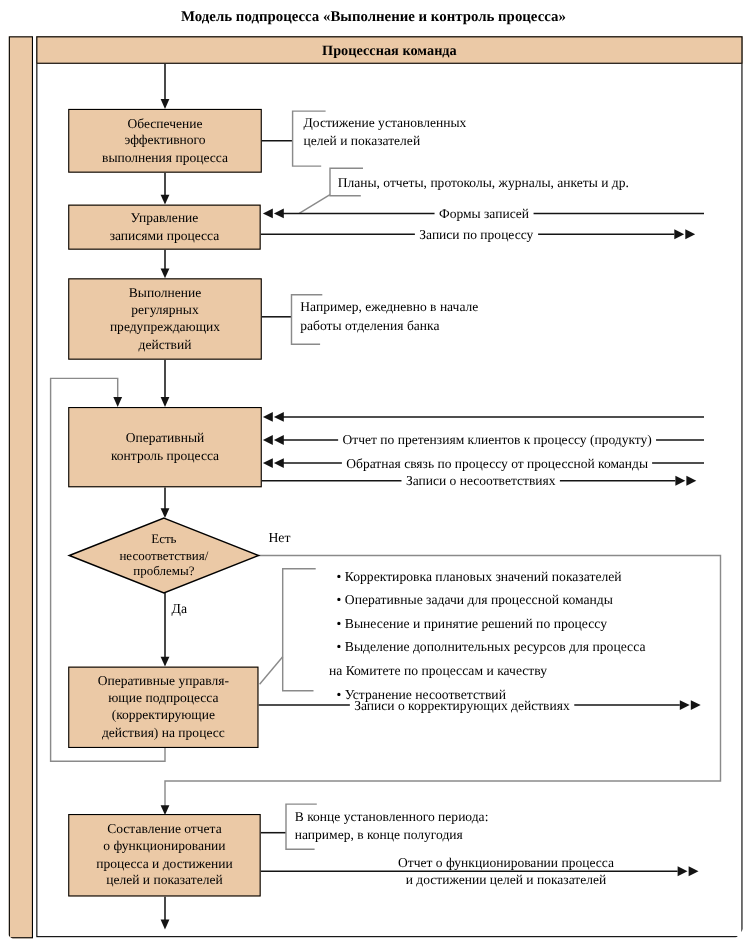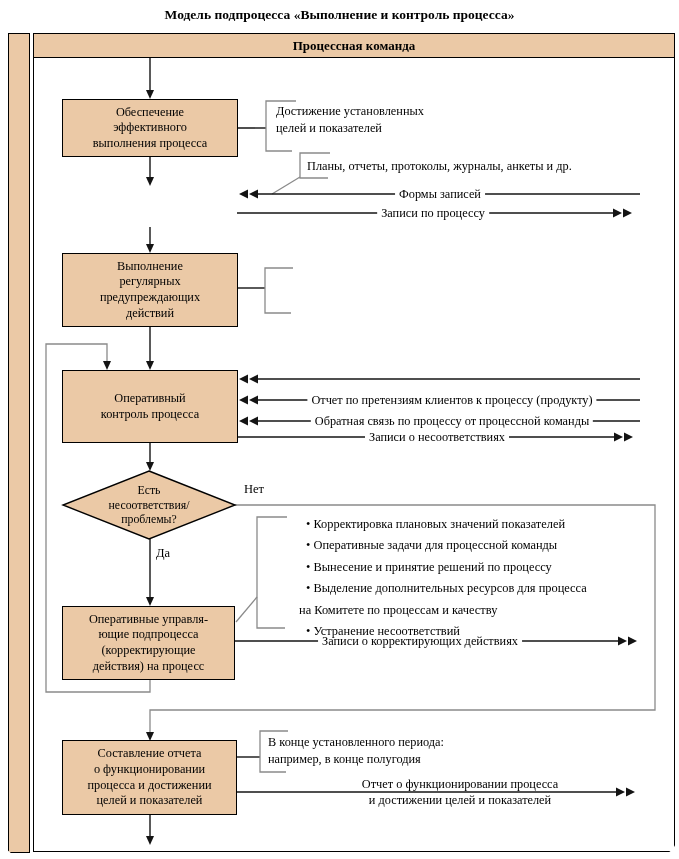--- a/index.html
+++ b/index.html
@@ -110,20 +110,22 @@
   </svg>
 
   <div class="abs title">Модель подпроцесса «Выполнение и контроль процесса»</div>
   <div class="abs sidebar"></div>
   <div class="abs frame"></div>
   <div class="abs headbar">Процессная команда</div>
 
   <div class="pbox pre" style="left:62px;top:99px;width:176px;height:58px;">Обеспечение
 эффективного
 выполнения процесса</div>
+  <div class="pbox pre" style="left:62px;top:186px;width:175px;height:41px;">Управление
+записями процесса</div>
   <div class="pbox pre" style="left:62px;top:253px;width:176px;height:74px;">Выполнение
 регулярных
 предупреждающих
 действий</div>
   <div class="pbox pre" style="left:62px;top:370px;width:176px;height:73px;">Оперативный
 контроль процесса</div>
   <div class="pbox pre" style="left:62px;top:606px;width:173px;height:74px;">Оперативные управля-
 ющие подпроцесса
 (корректирующие
 действия) на процесс</div>
@@ -134,20 +136,22 @@
 
   <div class="dlabel pre">Есть
 несоответствия/
 проблемы?</div>
   <div class="plain" style="left:244px;top:482px;font-size:12.5px;">Нет</div>
   <div class="plain" style="left:156px;top:546px;font-size:12.5px;">Да</div>
 
   <div class="callout pre" style="left:276px;top:103px;">Достижение установленных
 целей и показателей</div>
   <div class="callout" style="left:307px;top:158px;">Планы, отчеты, протоколы, журналы, анкеты и др.</div>
+  <div class="callout pre" style="left:273px;top:271px;">Например, ежедневно в начале
+работы отделения банка</div>
   <div class="callout pre" style="left:268px;top:734px;">В конце установленного периода:
 например, в конце полугодия</div>
 
   <div class="flowlabel" style="left:440px;top:194px;">Формы записей</div>
   <div class="flowlabel" style="left:433px;top:213px;">Записи по процессу</div>
   <div class="flowlabel" style="left:452px;top:400px;">Отчет по претензиям клиентов к процессу (продукту)</div>
   <div class="flowlabel" style="left:452px;top:421px;">Обратная связь по процессу от процессной команды</div>
   <div class="flowlabel" style="left:437px;top:437px;">Записи о несоответствиях</div>
   <div class="flowlabel" style="left:420px;top:641px;">Записи о корректирующих действиях</div>
   <div class="report pre">Отчет о функционировании процесса

